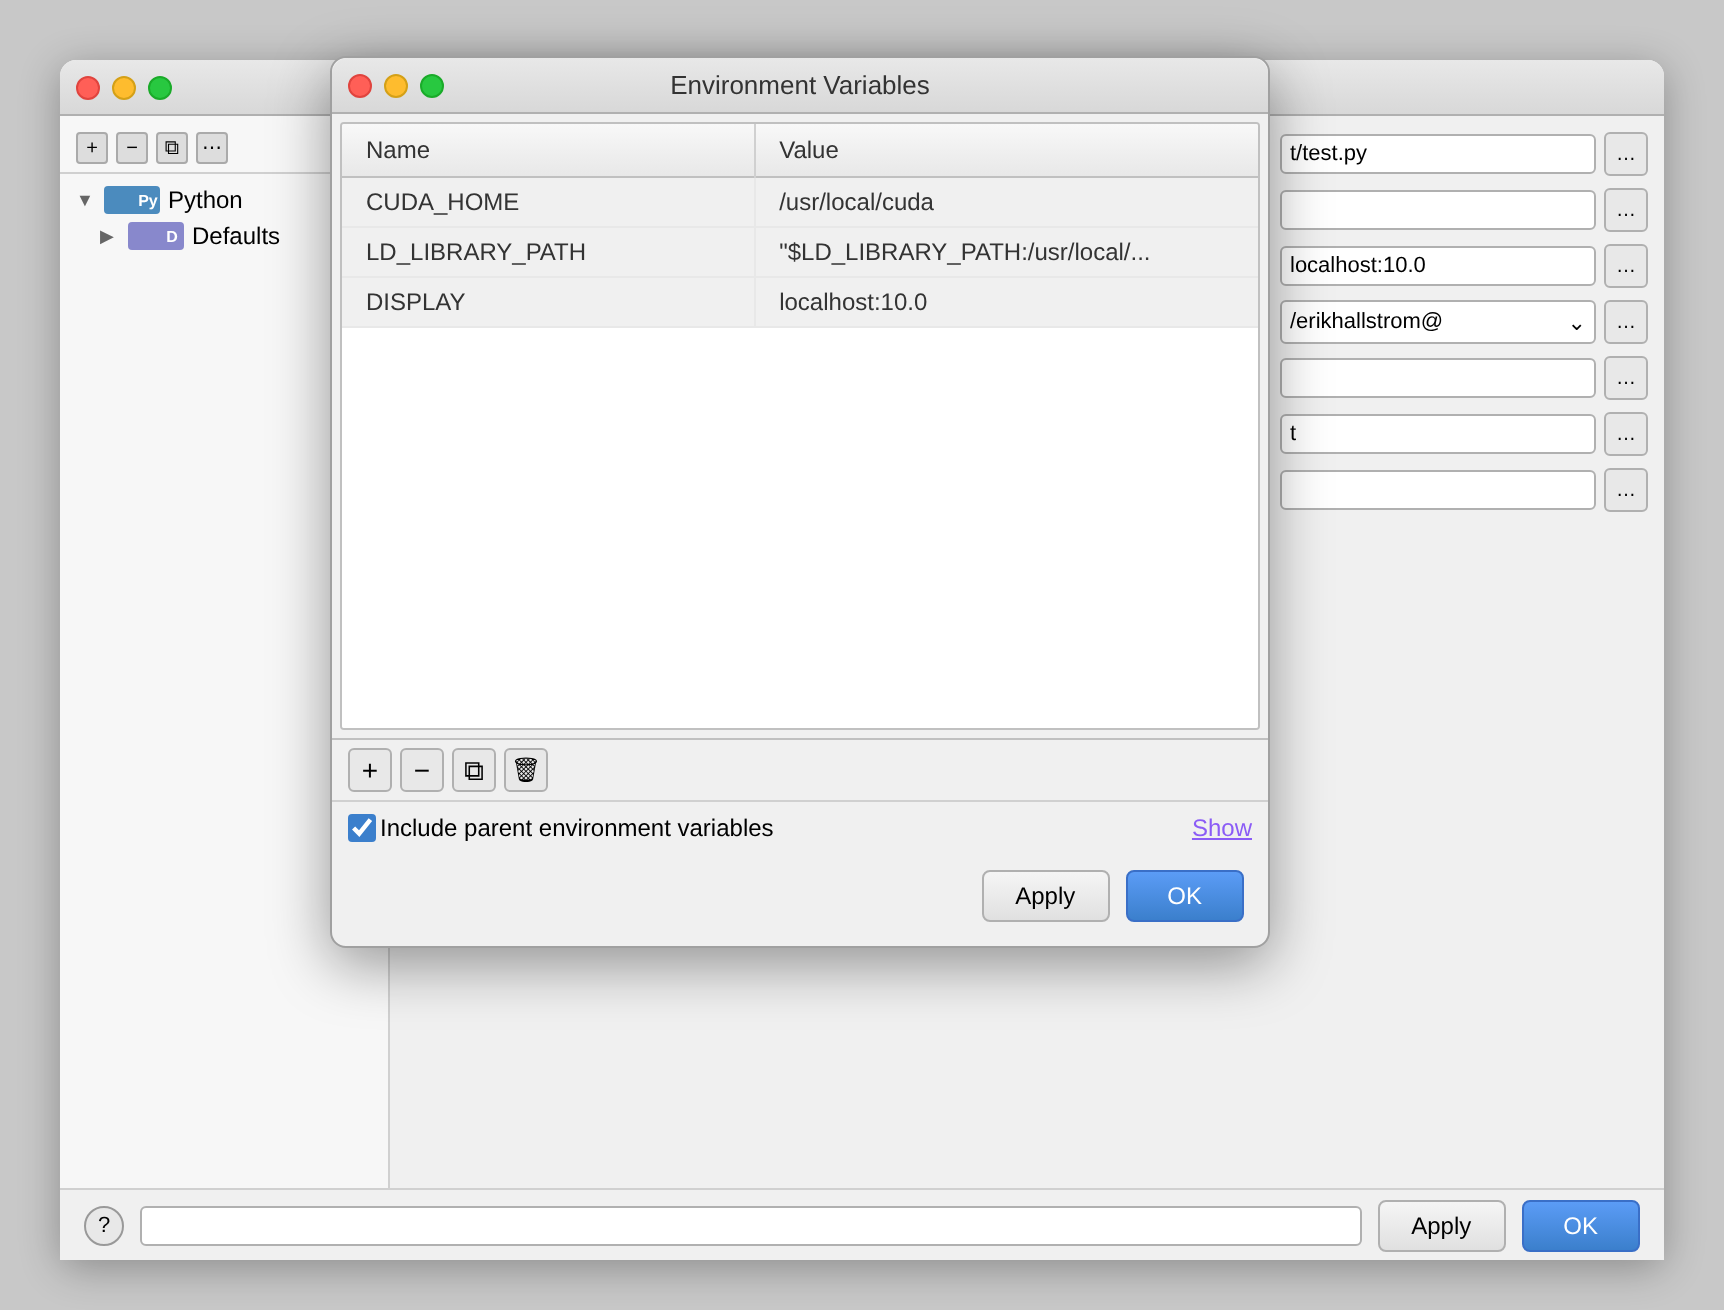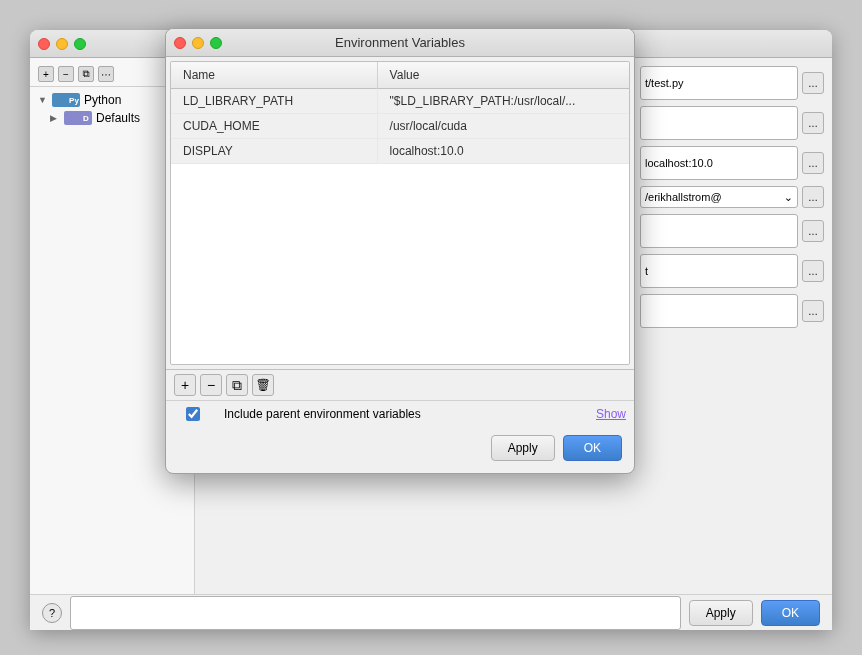--- a/index.html
+++ b/index.html
@@ -160,21 +160,21 @@
 
     .field-row {
       display: flex;
       align-items: center;
       gap: 4px;
       margin-bottom: 6px;
     }
 
     .field-input {
       flex: 1;
-      height: 34px;
+      height: 20px;
       border: 1px solid #b0b0b0;
       border-radius: 3px;
       padding: 2px 4px;
       background: white;
       font-size: 11px;
     }
 
     .field-btn {
       width: 22px;
       height: 22px;
@@ -363,24 +363,23 @@
       display: flex;
       align-items: center;
       justify-content: space-between;
       padding: 6px 8px;
       border-top: 1px solid #d0d0d0;
     }
 
     .checkbox-label {
       display: flex;
       align-items: center;
-      gap: 24px;
-      font-size: 12px;
-      cursor: pointer;
-      margin-left: 12px;
+      gap: 2px;
+      font-size: 12px;
+      cursor: pointer;
     }
 
     .checkbox-input {
       width: 14px;
       height: 14px;
       accent-color: #3b7fcc;
     }
 
     .show-link {
       color: #8b5cf6;
@@ -530,26 +529,26 @@
       <table class="env-table">
         <thead>
           <tr>
             <th class="col-name">Name</th>
             <th class="col-value">Value</th>
           </tr>
         </thead>
         <tbody id="env-tbody">
 
             <tr>
+              <td>CUDA_HOME</td>
+              <td>/usr/local/cuda</td>
+            </tr>
+            <tr>
               <td>LD_LIBRARY_PATH</td>
               <td>"$LD_LIBRARY_PATH:/usr/local/...</td>
-            </tr>
-            <tr>
-              <td>CUDA_HOME</td>
-              <td>/usr/local/cuda</td>
             </tr>
             <tr>
               <td>DISPLAY</td>
               <td>localhost:10.0</td>
             </tr>
           </tbody>
       </table>
       <div class="table-scroll" style="min-height:200px; background:white;"></div>
     </div>
 

